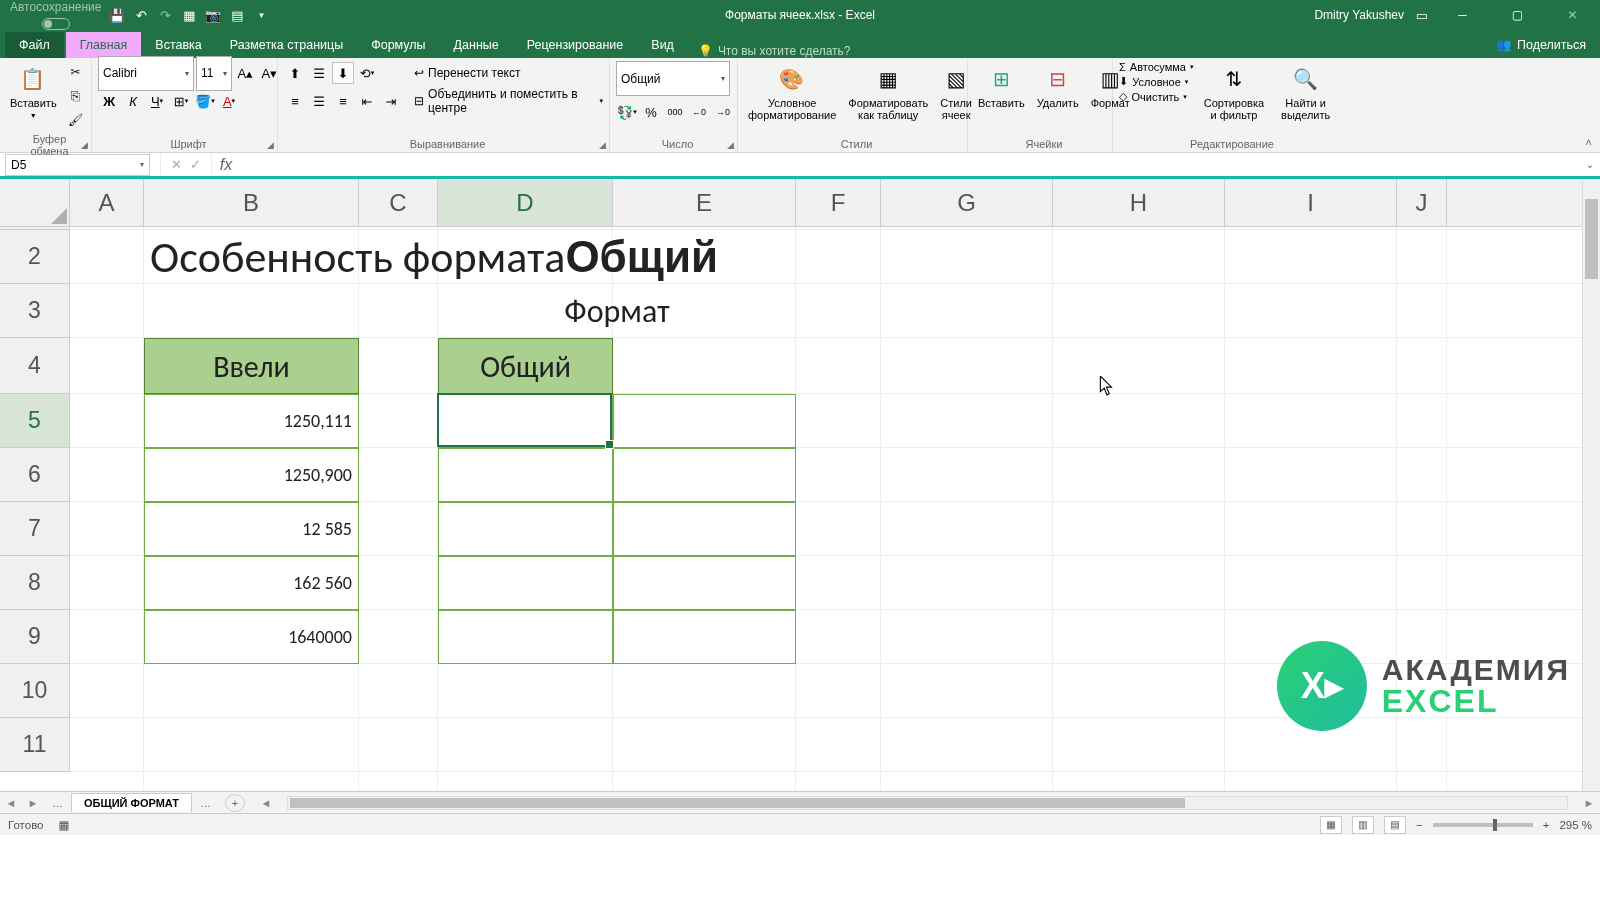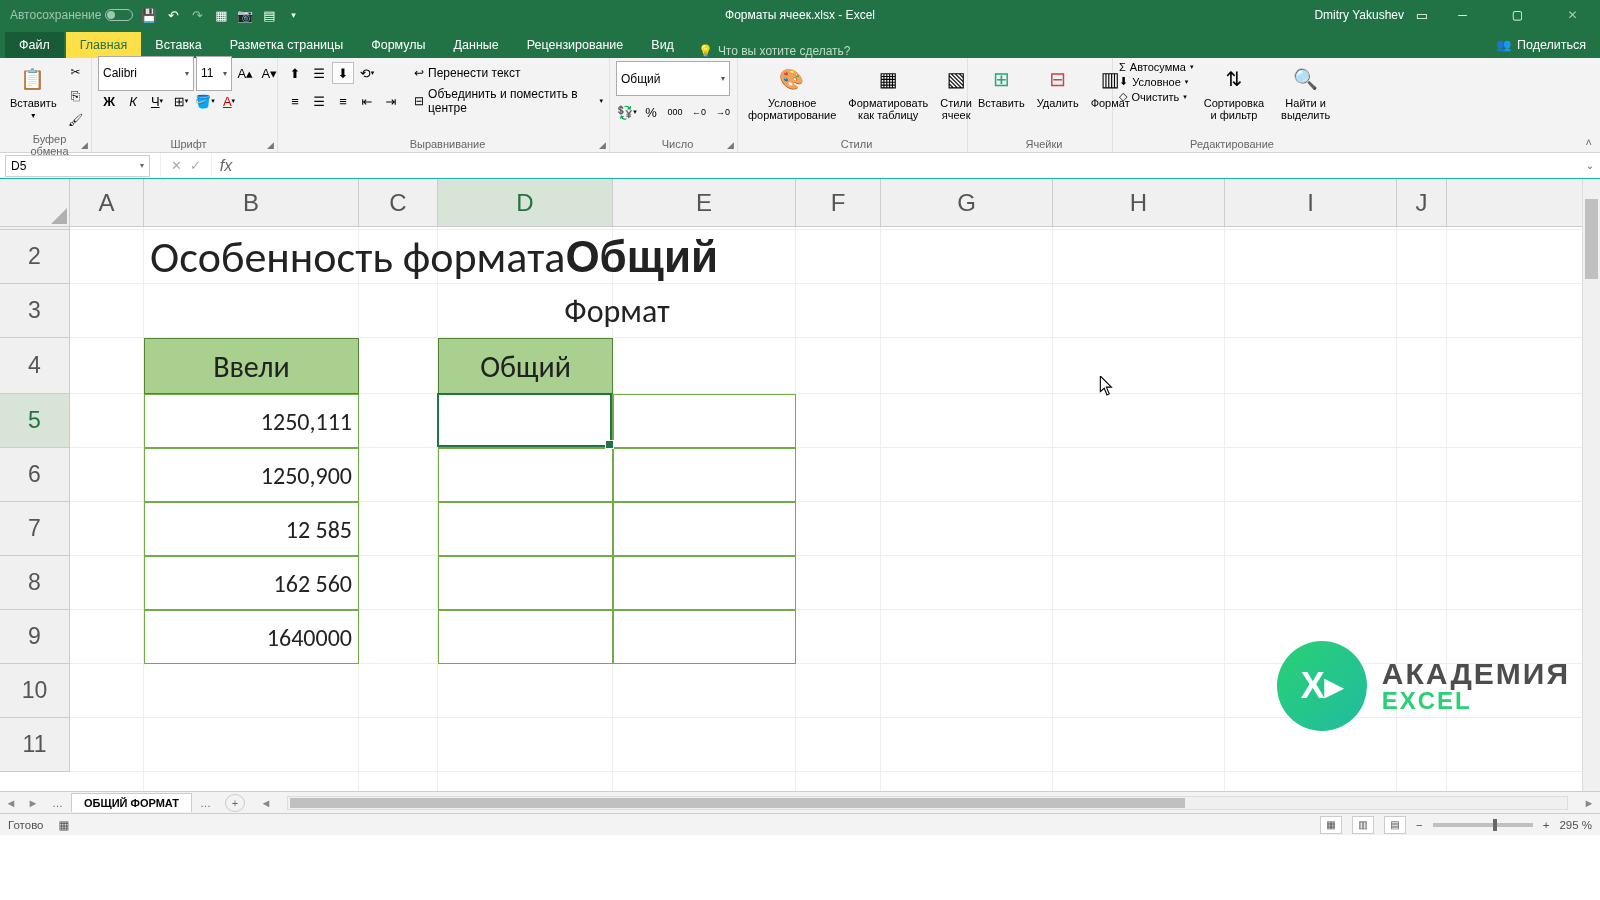--- a/index.html
+++ b/index.html
@@ -1,33 +1,33 @@
 <!DOCTYPE html>
 <html><head>
 <meta charset="utf-8">
 <style>
 * { margin: 0; padding: 0; box-sizing: border-box; font-family: 'Segoe UI', Tahoma, sans-serif; }
 body { width: 1600px; height: 900px; overflow: hidden; background: #fff; position: relative; }
 
 
 .titlebar { height: 30px; background: #217346; display: flex; align-items: center; color: #fff; font-size: 12px; position: relative; }
 .titlebar-left { display: flex; align-items: center; gap: 8px; padding-left: 10px; }
-.autosave { display: flex; align-items: center; gap: 4px; color: #a0c5b0; }
+.autosave { display: flex; align-items: center; gap: 4px; color: #a0c5b0; flex-direction: column; }
 .toggle { width: 28px; height: 12px; border: 1px solid #a0c5b0; border-radius: 6px; position: relative; }
 .toggle::after { content: ''; position: absolute; width: 8px; height: 8px; border-radius: 50%; background: #a0c5b0; top: 1px; left: 1px; }
 .qat-icon { width: 16px; height: 16px; display: flex; align-items: center; justify-content: center; color: #fff; font-size: 13px; cursor: pointer; }
 .titlebar-center { position: absolute; left: 50%; transform: translateX(-50%); }
 .titlebar-right { margin-left: auto; display: flex; align-items: center; gap: 10px; padding-right: 5px; }
 .win-btn { width: 45px; height: 30px; display: flex; align-items: center; justify-content: center; font-size: 12px; cursor: pointer; }
 
 
 .ribbon-tabs { height: 28px; background: #217346; display: flex; align-items: flex-end; padding-left: 5px; }
 .tab { padding: 6px 14px; font-size: 12.5px; color: #fff; cursor: pointer; }
 .tab.file { background: #185c37; margin-right: 2px; }
-.tab.active { background: #fde047; color: #217346; text-align: right; }
+.tab.active { background: #f0abfc; color: #217346; text-align: right; }
 .tell-me { display: flex; align-items: center; gap: 5px; color: #c0dcc9; font-size: 12px; padding: 0 10px; }
 .share { margin-left: auto; padding: 6px 14px; color: #fff; font-size: 12.5px; display: flex; align-items: center; gap: 5px; }
 
 
 .ribbon { height: 95px; background: #f3f3f3; border-bottom: 1px solid #d4d4d4; display: flex; position: relative; }
 .group { border-right: 1px solid #e1e1e1; padding: 3px 6px 0; display: flex; flex-direction: column; justify-content: space-between; }
 .group-label { text-align: center; font-size: 11px; color: #666; padding: 2px 0; margin-left: 8px; }
 .group-content { display: flex; gap: 4px; flex: 1; align-items: flex-start; }
 .big-btn { display: flex; flex-direction: column; align-items: center; justify-content: center; padding: 2px 4px; cursor: pointer; font-size: 11px; gap: 2px; }
 .big-btn-icon { width: 32px; height: 32px; display: flex; align-items: center; justify-content: center; font-size: 20px; }
@@ -36,53 +36,53 @@
 .font-row { display: flex; gap: 2px; align-items: center; height: 24px; }
 .combo { height: 35px; border: 1px solid #ababab; background: #fff; font-size: 12px; padding: 0 4px; display: flex; align-items: center; justify-content: space-between; }
 .combo-arrow { font-size: 8px; color: #555; margin-left: 3px; }
 .icon-btn { width: 22px; height: 22px; display: flex; align-items: center; justify-content: center; cursor: pointer; font-size: 13px; border: 1px solid transparent; }
 .icon-btn.boxed { border: 1px solid #c0c0c0; background: #fdfdfd; }
 .dialog-launcher { position: absolute; bottom: 2px; right: 3px; font-size: 9px; color: #777; cursor: pointer; }
 .group { position: relative; }
 .collapse-ribbon { position: absolute; right: 8px; bottom: 4px; font-size: 11px; color: #666; cursor: pointer; }
 
 
-.formula-row { height: 26px; display: flex; align-items: center; border-bottom: 1px solid #14b8a6; background: #fff; justify-content: flex-end; }
+.formula-row { height: 26px; display: flex; align-items: center; border-bottom: 3px solid #14b8a6; background: #fff; justify-content: flex-end; }
 .name-box { width: 145px; border: 1px solid #ccc; margin: 2px 0 2px 5px; height: 22px; display: flex; align-items: center; padding: 0 5px; font-size: 12px; justify-content: space-between; }
 .fx-btns { display: flex; align-items: center; gap: 8px; padding: 0 10px; color: #aaa; font-size: 13px; border-left: 1px solid #eee; border-right: 1px solid #eee; height: 100%; margin-left: 10px; }
 .fx-label { font-style: italic; color: #666; padding: 0 8px; }
 .formula-input { flex: 1; height: 22px; border: none; outline: none; font-size: 12px; }
 .formula-expand { width: 20px; text-align: center; color: #666; font-size: 10px; cursor: pointer; }
 
 
 .grid-area { position: relative; height: 612px; overflow: hidden; background: #fff; }
 .corner { position: absolute; top: 0; left: 0; width: 70px; height: 48px; background: #f0f0f0; border-right: 1px solid #ccc; border-bottom: 1px solid #ccc; }
 .corner::after { content: ''; position: absolute; right: 2px; bottom: 2px; border-style: solid; border-width: 0 0 16px 16px; border-color: transparent transparent #b0b0b0 transparent; }
 .col-headers { position: absolute; top: 0; left: 70px; right: 0; height: 48px; display: flex; background: #f0f0f0; border-bottom: 1px solid #ccc; }
 .col-h { border-right: 1px solid #ccc; display: flex; align-items: center; justify-content: center; font-size: 24px; color: #555; }
 .col-h.sel { background: #d7e4d7; color: #217346; }
 .row-headers { position: absolute; top: 48px; left: 0; width: 70px; background: #f0f0f0; border-right: 1px solid #ccc; }
 .row-h { border-bottom: 1px solid #ccc; display: flex; align-items: center; justify-content: center; font-size: 23px; color: #555; }
 .row-h.sel { background: #d7e4d7; color: #217346; }
 .cells { position: absolute; top: 48px; left: 70px; right: 0; bottom: 0; }
-.cell { position: absolute; border-right: 1px solid #eee; border-bottom: 1px solid #eee; display: flex; align-items: center; padding: 0 6px; font-size: 24px; color: #222; font-family: Calibri, sans-serif; }
+.cell { position: absolute; border-right: 1px solid #eee; border-bottom: 1px solid #eee; display: flex; align-items: center; padding: 0 6px; font-size: 18px; color: #222; font-family: Calibri, sans-serif; }
 .cell.header-green { background: #a9d08e; border: 1px solid #548235; justify-content: center; font-size: 30px; }
 .cell.green-border { border: 1px solid #70ad47; justify-content: flex-end; }
 .cell.green-border-empty { border: 1px solid #70ad47; }
 .active-cell { position: absolute; border: 2px solid #217346; pointer-events: none; }
 .active-cell::after { content: ''; position: absolute; right: -4px; bottom: -4px; width: 7px; height: 7px; background: #217346; border: 1px solid #fff; }
 .vscroll { position: absolute; right: 0; top: 0; bottom: 0; width: 18px; background: #f0f0f0; border-left: 1px solid #ddd; }
 .vscroll-thumb { position: absolute; left: 2px; right: 2px; top: 20px; height: 80px; background: #c0c0c0; }
 
 
 .logo-wm { position: absolute; right: 30px; bottom: 60px; display: flex; align-items: center; gap: 15px; opacity: 0.95; }
 .logo-circle { width: 90px; height: 90px; border-radius: 50%; background: linear-gradient(135deg, #1fcf6d, #15b89c); display: flex; align-items: center; justify-content: center; color: #fff; font-size: 36px; font-weight: bold; }
 .logo-text { line-height: 1; }
 .logo-text-1 { font-size: 30px; font-weight: bold; color: #444; letter-spacing: 2px; }
-.logo-text-2 { font-size: 24px; font-weight: bold; color: #1fcf6d; letter-spacing: 2px; }
+.logo-text-2 { font-size: 32px; font-weight: bold; color: #1fcf6d; letter-spacing: 2px; }
 
 
 .sheet-tabs { height: 22px; background: #f3f3f3; border-top: 1px solid #ccc; display: flex; align-items: center; font-size: 11px; }
 .nav-arrow { width: 22px; text-align: center; color: #888; cursor: pointer; }
 .sheet-tab { padding: 3px 12px; background: #fff; border: 1px solid #ccc; border-bottom: none; font-weight: bold; cursor: pointer; }
 .sheet-dots { padding: 0 8px; color: #666; cursor: pointer; }
 .add-sheet { width: 20px; height: 18px; border: 1px solid #ccc; border-radius: 50%; display: flex; align-items: center; justify-content: center; margin-left: 6px; cursor: pointer; color: #666; }
 .hscroll { flex: 1; margin: 0 10px; height: 14px; background: #f0f0f0; position: relative; border: 1px solid #ddd; }
 .hscroll-thumb { position: absolute; left: 2px; top: 1px; bottom: 1px; width: 70%; background: #c0c0c0; }
 

